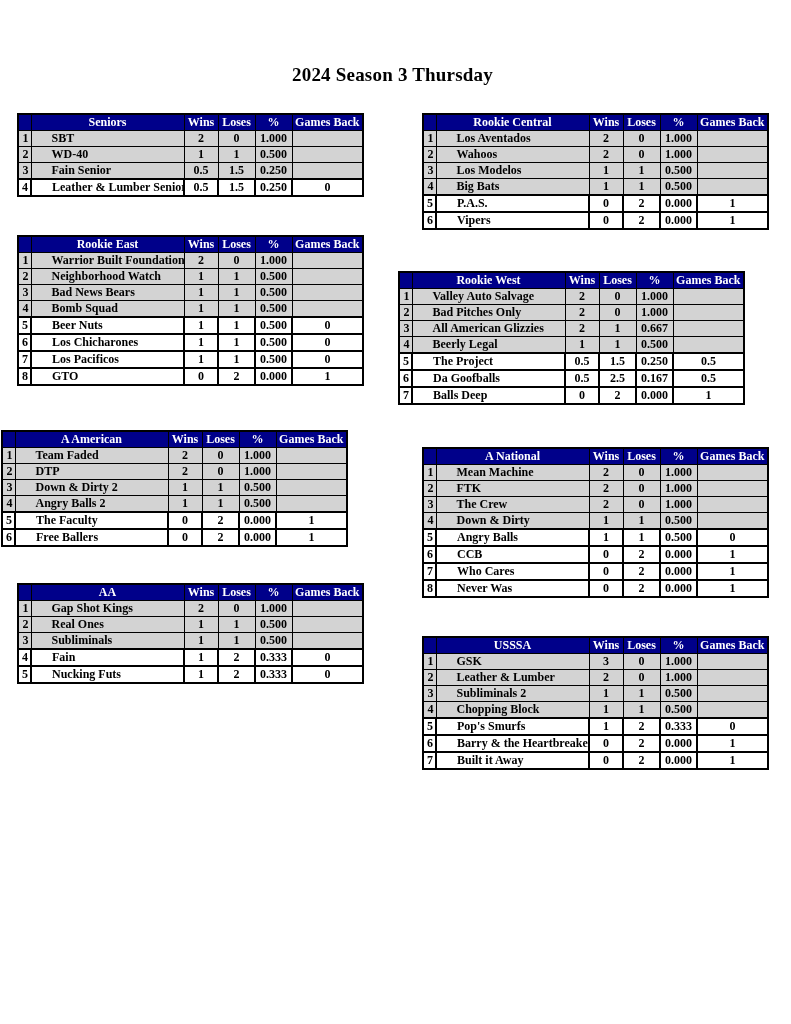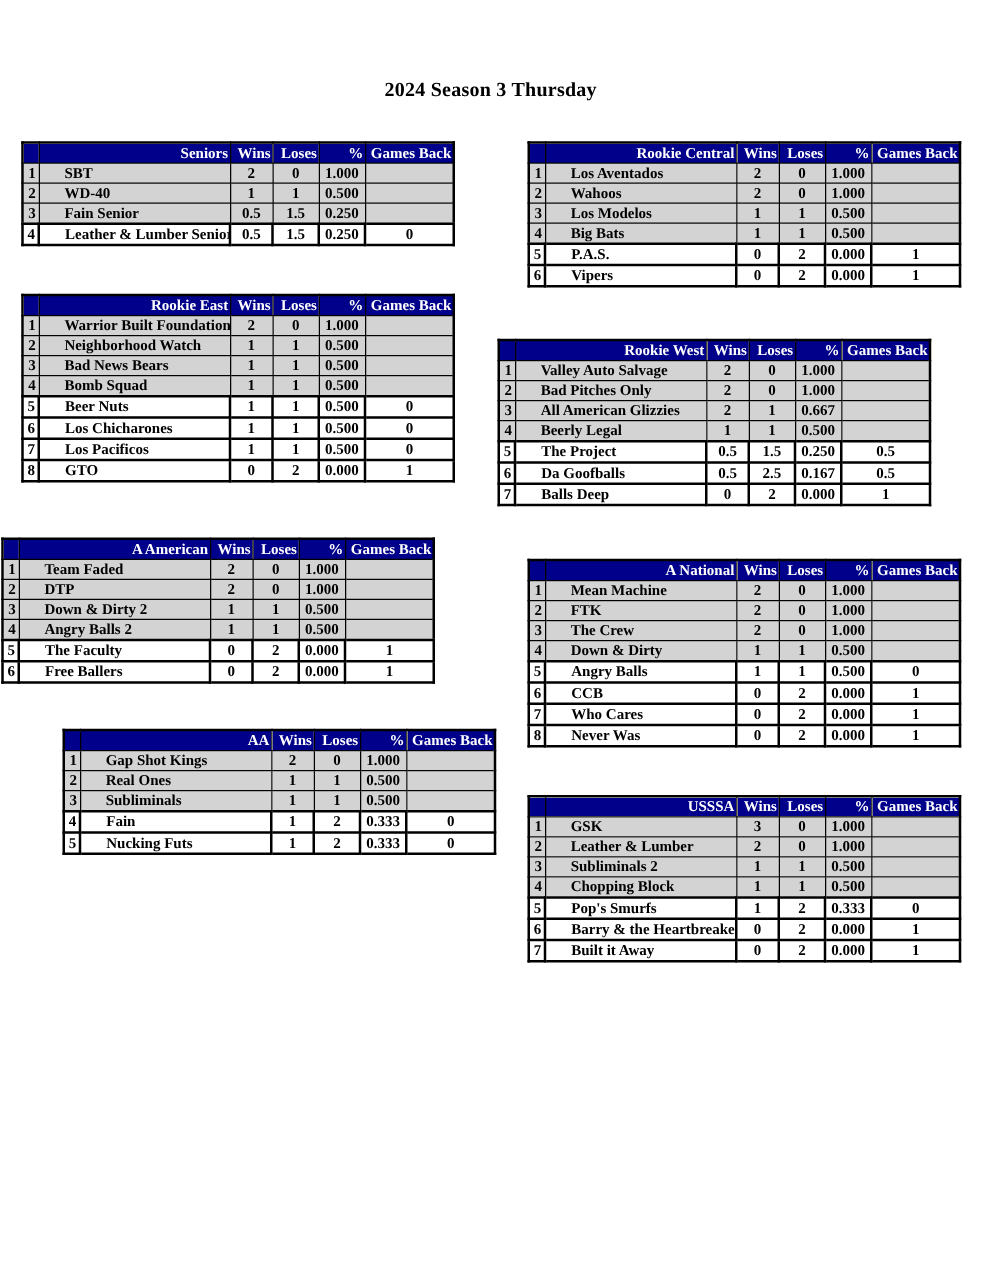--- a/index.html
+++ b/index.html
@@ -3,28 +3,28 @@
 <meta charset="utf-8">
 <style>
   :root { --navy:#00008a; --gray:#d3d3d3; --line:#000000; }
   html,body { margin:0; padding:0; }
   body {
     width:791px; height:1024px; background:#ffffff; position:relative;
     font-family:"Liberation Serif", serif; color:#000;
   }
   .page-title {
     position:absolute; top:64px; left:0; width:785px;
-    text-align:center; font-size:16px; font-weight:bold; margin:0;
+    text-align:center; font-size:19px; font-weight:bold; margin:0;
     letter-spacing:0.2px;
   }
   .stable { position:absolute; width:345px; }
   #table-0 { left:17px;  top:113px; }
   #table-1 { left:17px;  top:235px; }
   #table-2 { left:1px;  top:430px; }
-  #table-3 { left:17px;  top:583px;margin-left:33px; }
+  #table-3 { left:17px;  top:583px; }
   #table-4 { left:422px; top:113px; }
   #table-5 { left:398px; top:271px; }
   #table-6 { left:422px; top:447px;border-radius:19px; }
   #table-7 { left:422px; top:636px; }
 
   .stable table {
     border-collapse:collapse; table-layout:fixed; width:345px;
     border:2px solid var(--line);
   }
   .stable col.w-rank  { width:13px; }
@@ -32,21 +32,21 @@
   .stable col.w-wins  { width:34px; }
   .stable col.w-loses { width:37px; }
   .stable col.w-pct   { width:37px; }
   .stable col.w-gb    { width:71px; }
 
   .stable th, .stable td {
     height:15px; padding:0 1px; font-size:12px; font-weight:bold;
     line-height:15px; white-space:nowrap; overflow:hidden;
     border:1px solid var(--line);
   }
-  .stable thead th { background:var(--navy); color:#ffffff; text-align:right; }
+  .stable thead th { background:var(--navy); color:#ffffff; text-align:center; }
   .stable tbody td { background:var(--gray); }
 
   .stable td.c-rank { text-align:right; padding-right:2px; }
   .stable td.c-team { text-align:left; padding-left:20px; }
   .stable td.c-wins, .stable td.c-loses, .stable td.c-pct, .stable td.c-gb { text-align:center; }
 
   .stable tr.below-line td {
     background:#ffffff; border:2px solid var(--line);
   }
 </style>

